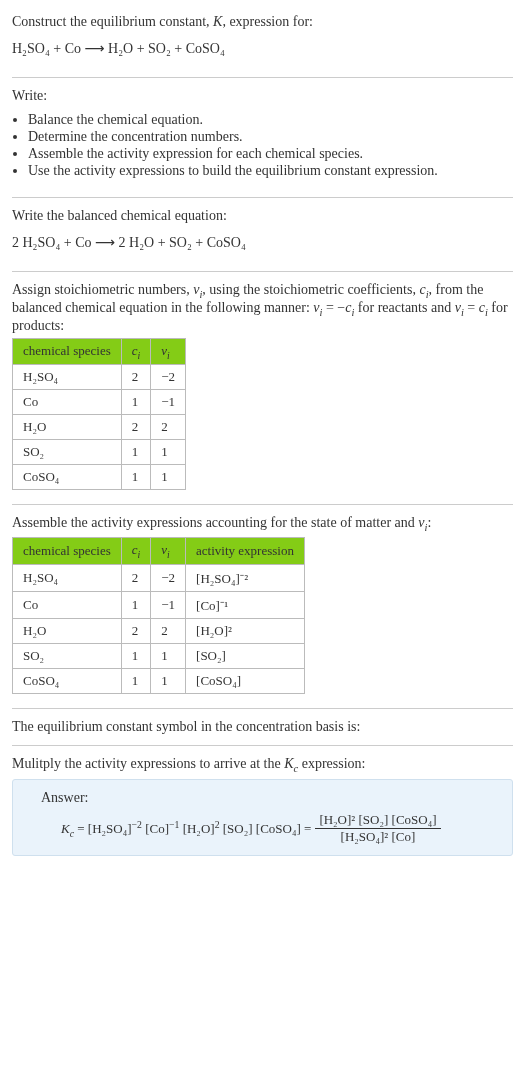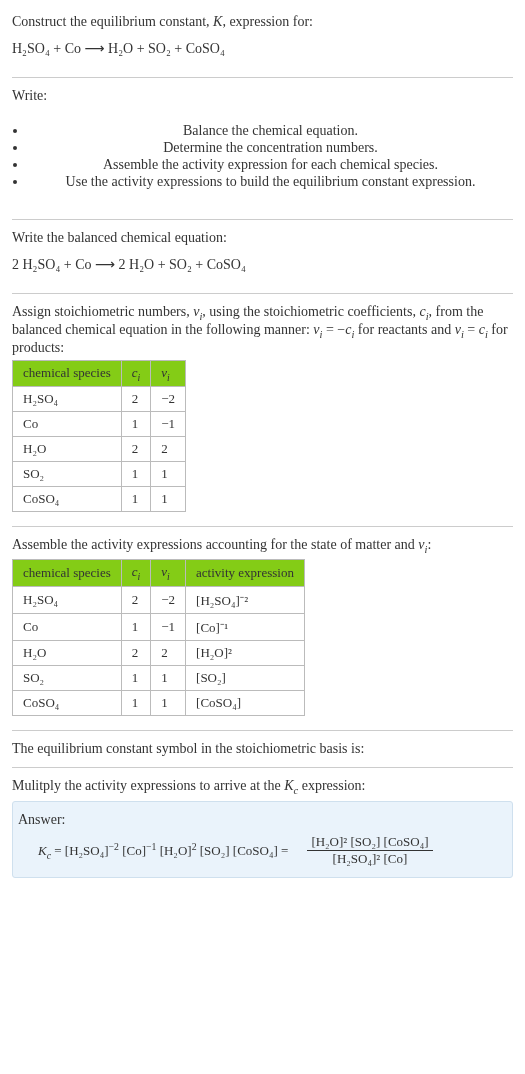--- a/index.html
+++ b/index.html
@@ -33,51 +33,50 @@
     padding: 4px 10px;
     text-align: left;
     font-size: 13px;
     font-weight: normal;
   }
   th { background: #84cc16; }
   .answer-box {
     background: #eaf3fb;
     border: 1px solid #cfe0ee;
     border-radius: 3px;
-    padding: 10px 5px;
+    padding: 10px 28px;
     margin-top: 6px;
   }
   .answer-label { margin-bottom: 6px; }
   .kc-line {
     display: flex;
     align-items: center;
     flex-wrap: wrap;
-    gap: 15px;
+    gap: 0;
     font-size: 13px;
     padding-left: 20px;
   }
   .frac {
     display: inline-flex;
     flex-direction: column;
     align-items: center;
     vertical-align: middle;
     margin: 0 4px;
   }
   .frac .num, .frac .den {
     padding: 0 4px;
     white-space: nowrap;
   }
   .frac .bar {
     width: 100%;
     border-top: 1px solid #333;
   }
   ul.plan {
-    margin: 19px 0;
+    margin: 8px 0;
     padding-left: 16px;
-    text-align: center;
   }
   ul.plan li { margin: 1px 0; }
 </style>
 </head>
 <body>
 
 <div class="section">
   <div>
     Construct the equilibrium constant, <span class="ital">K</span>, expression for:
   </div>
@@ -189,21 +188,21 @@
       <td>1</td>
       <td>[CoSO₄]</td>
     </tr>
   </tbody>
     </table>
 </div>
 
 <hr class="sep">
 
 <div class="section">
-  <div>The equilibrium constant symbol in the stoichiometric basis is:</div>
+  <div>The equilibrium constant symbol in the concentration basis is:</div>
 </div>
 
 <hr class="sep">
 
 <div class="section">
   <div>
     Mulitply the activity expressions to arrive at the <span class="ital">K<span class="sub">c</span></span> expression:
   </div>
   <div class="answer-box">
     <div class="answer-label">Answer:</div>

